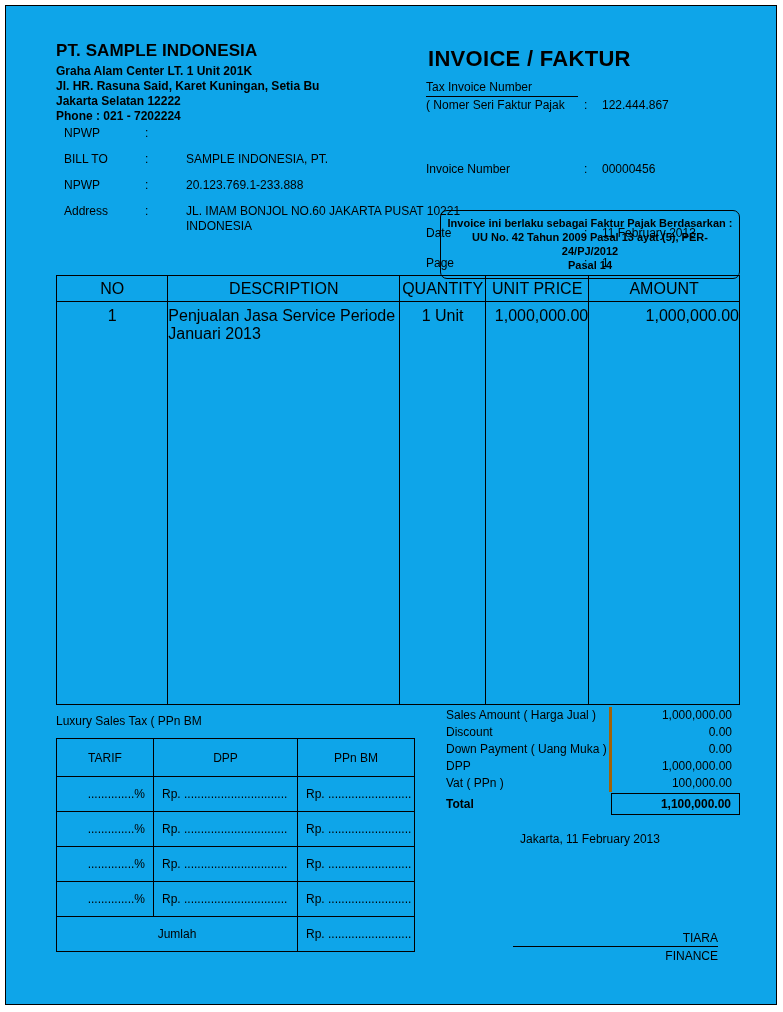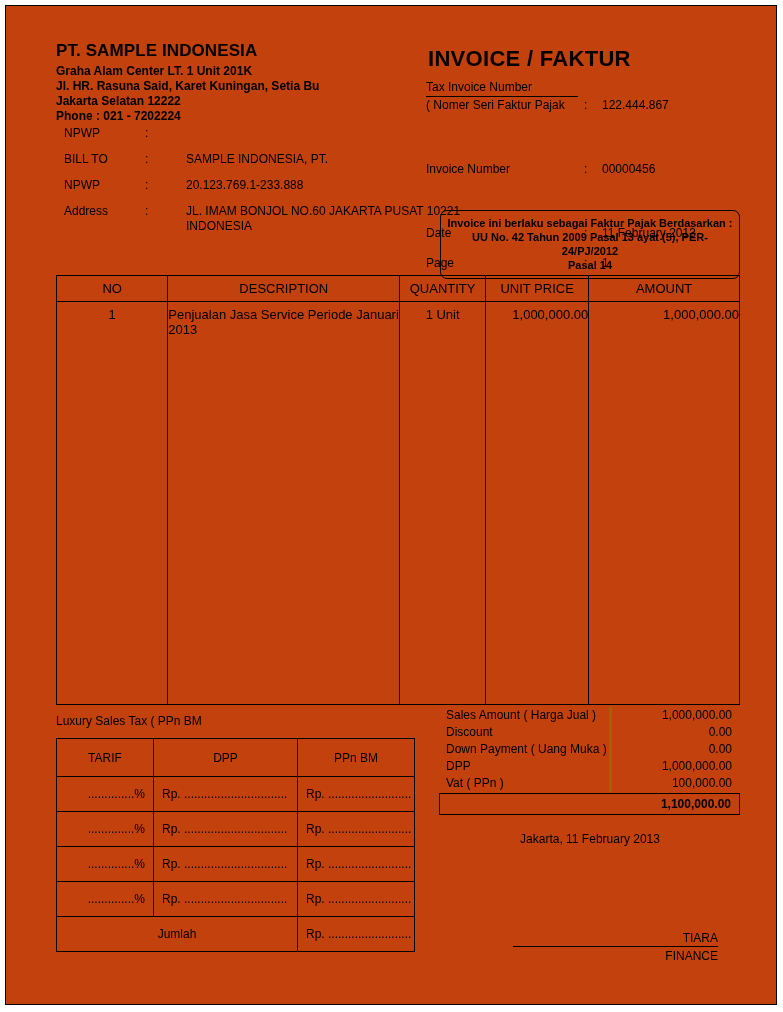--- a/index.html
+++ b/index.html
@@ -16,21 +16,21 @@
     overflow: hidden;
   }
   #page {
     position: absolute;
     left: 5px;
     top: 5px;
     width: 772px;
     height: 1000px;
     border: 1px solid #000000;
     box-sizing: border-box;
-    background: #c2410c;
+    background: #0ea5e9;
   }
 
   
   #header {
     position: absolute;
     left: 0; top: 0; right: 0;
     height: 260px;
   }
   #company-block {
     position: absolute;
@@ -140,21 +140,21 @@
   }
 
   
   #items-table {
     position: absolute;
     left: 50px;
     top: 269px;
     width: 684px;
     border-collapse: collapse;
     table-layout: fixed;
-    font-size: 13px;
+    font-size: 16px;
   }
   #items-table th, #items-table td {
     border: 1px solid #000;
     padding: 0;
     vertical-align: top;
   }
   #items-table thead th {
     height: 25px;
     font-weight: normal;
     text-align: center;
@@ -444,20 +444,21 @@
     </div>
     <div class="tot-row">
       <span class="tot-label">DPP</span>
       <span class="tot-value">1,000,000.00</span>
     </div>
     <div class="tot-row">
       <span class="tot-label">Vat ( PPn )</span>
       <span class="tot-value">100,000.00</span>
     </div>
     <div class="tot-row total-row">
+      <span class="tot-label">Total</span>
       <span class="tot-value">1,100,000.00</span>
     </div>
   </div>
 
   <div id="place-date">Jakarta, 11 February 2013</div>
 
   <div id="signature">
     <div id="sig-name">TIARA</div>
     <div id="sig-rule"></div>
     <div id="sig-title">FINANCE</div>

